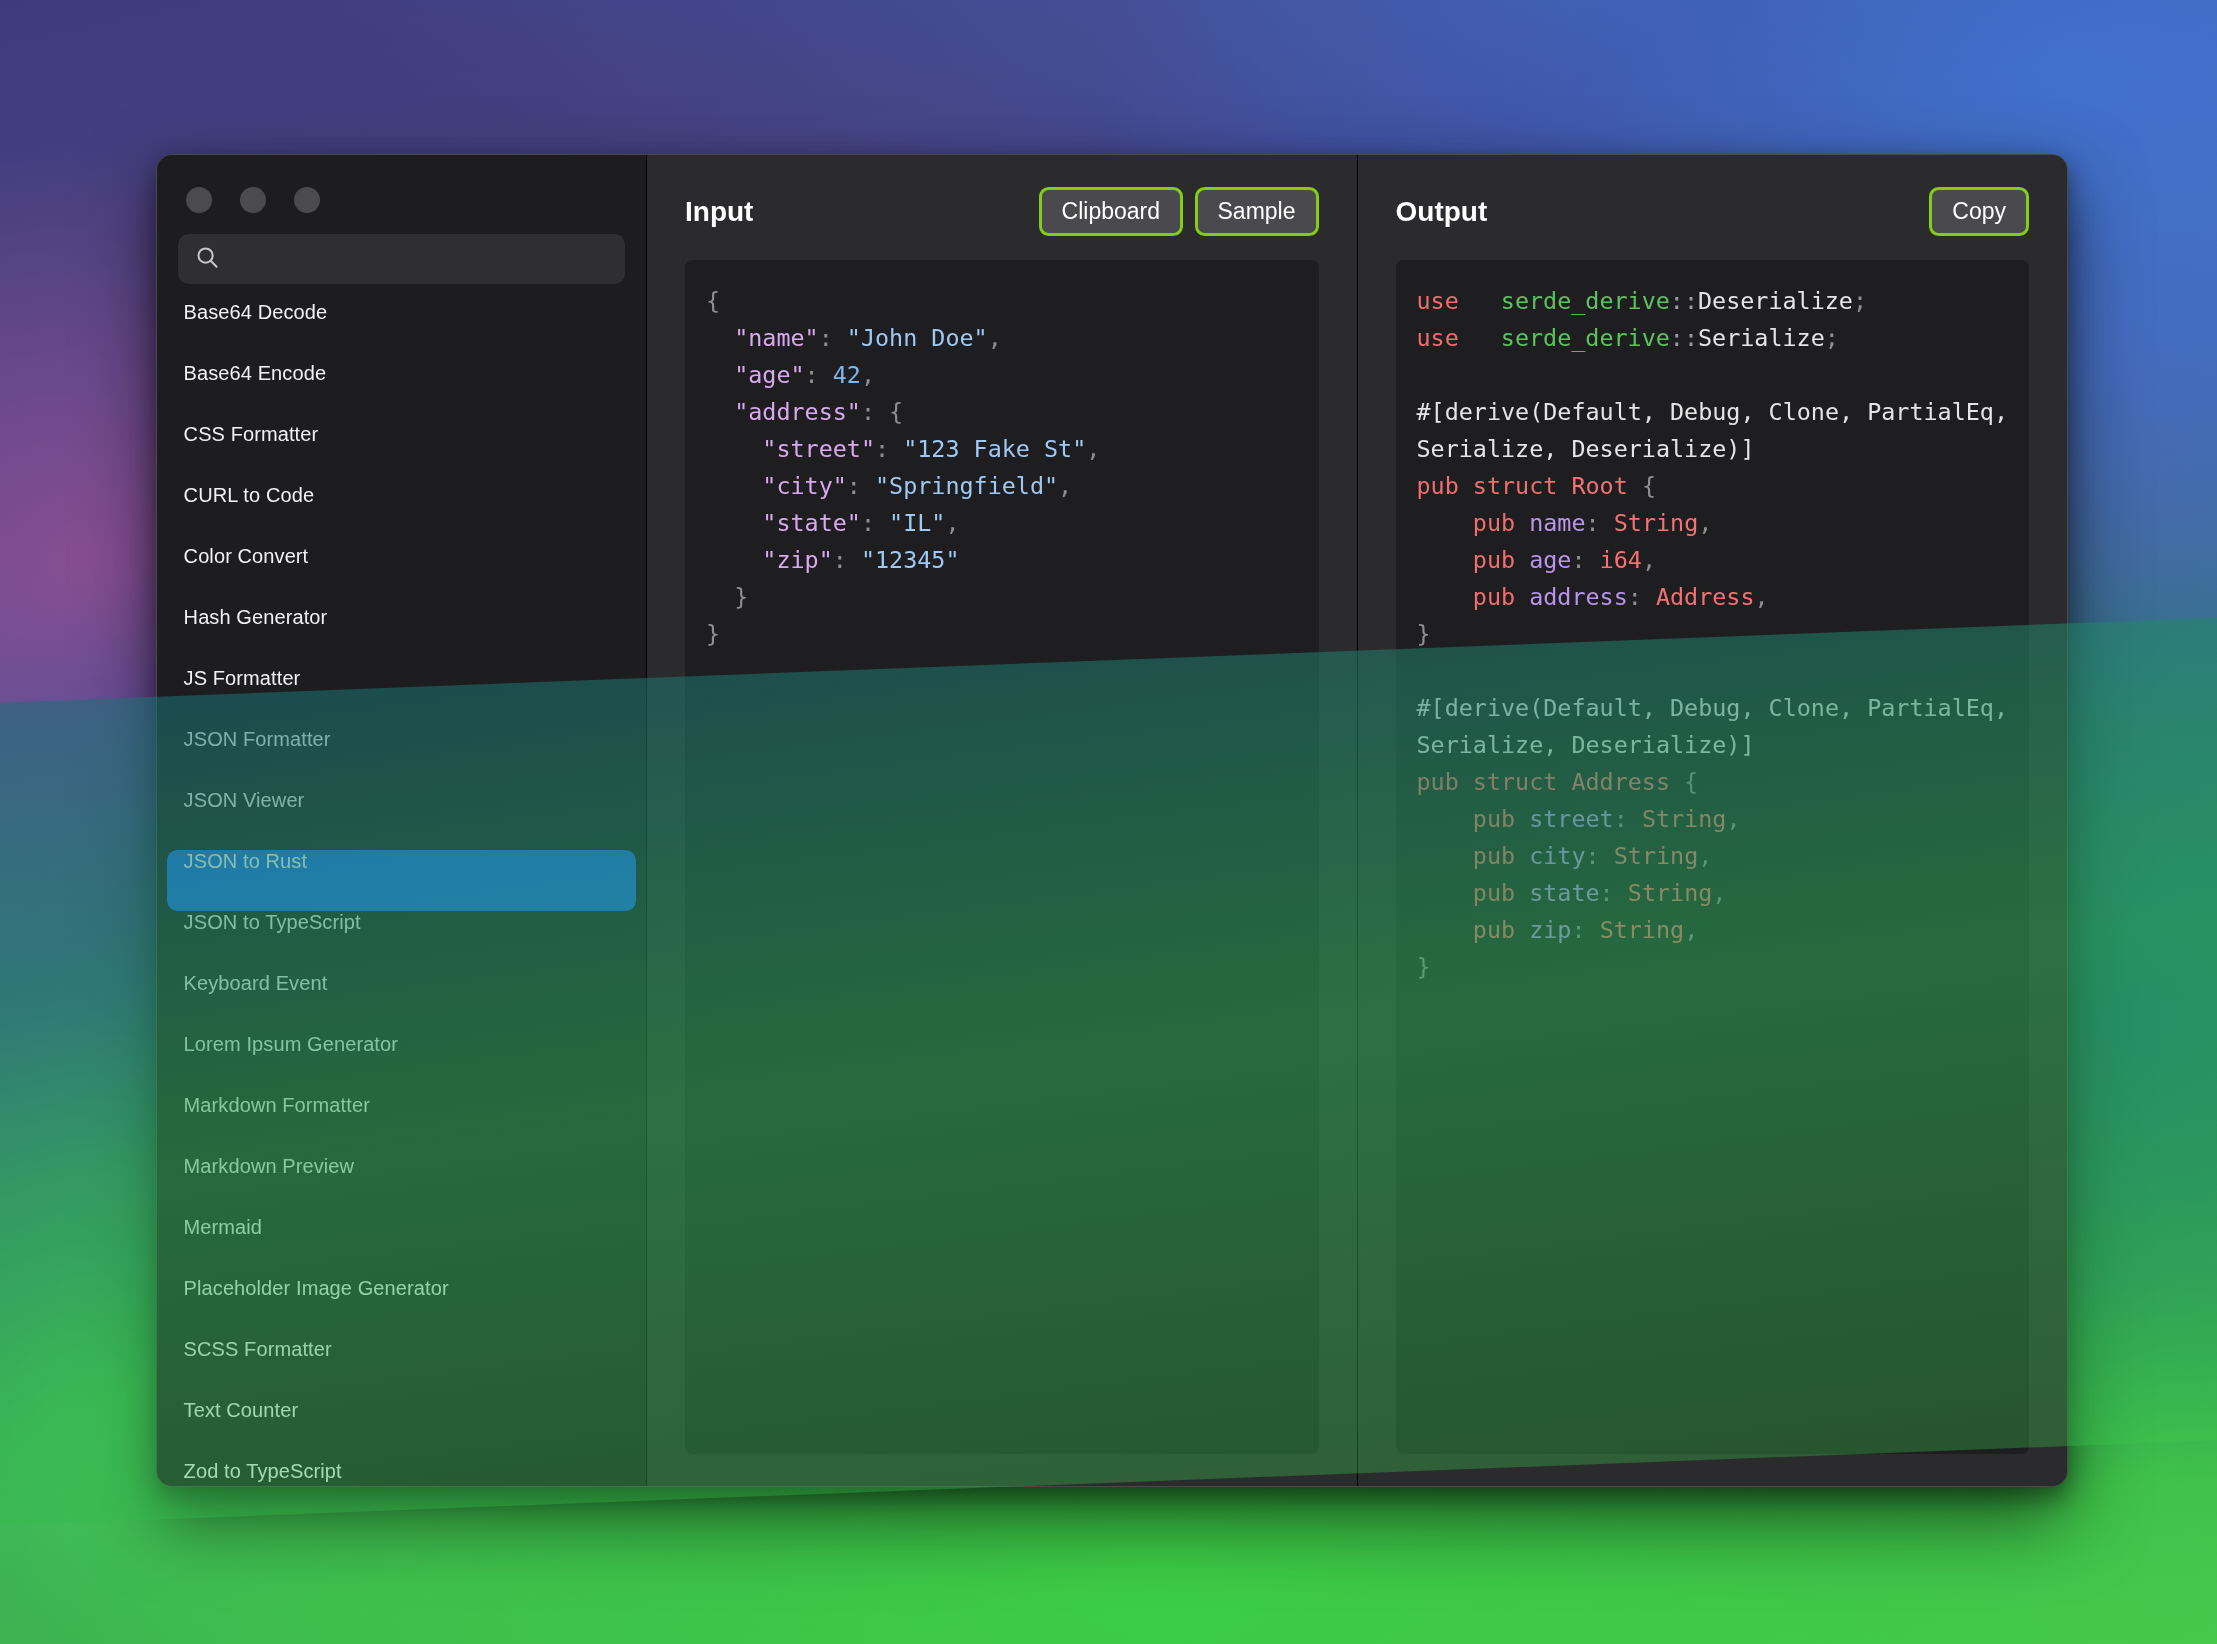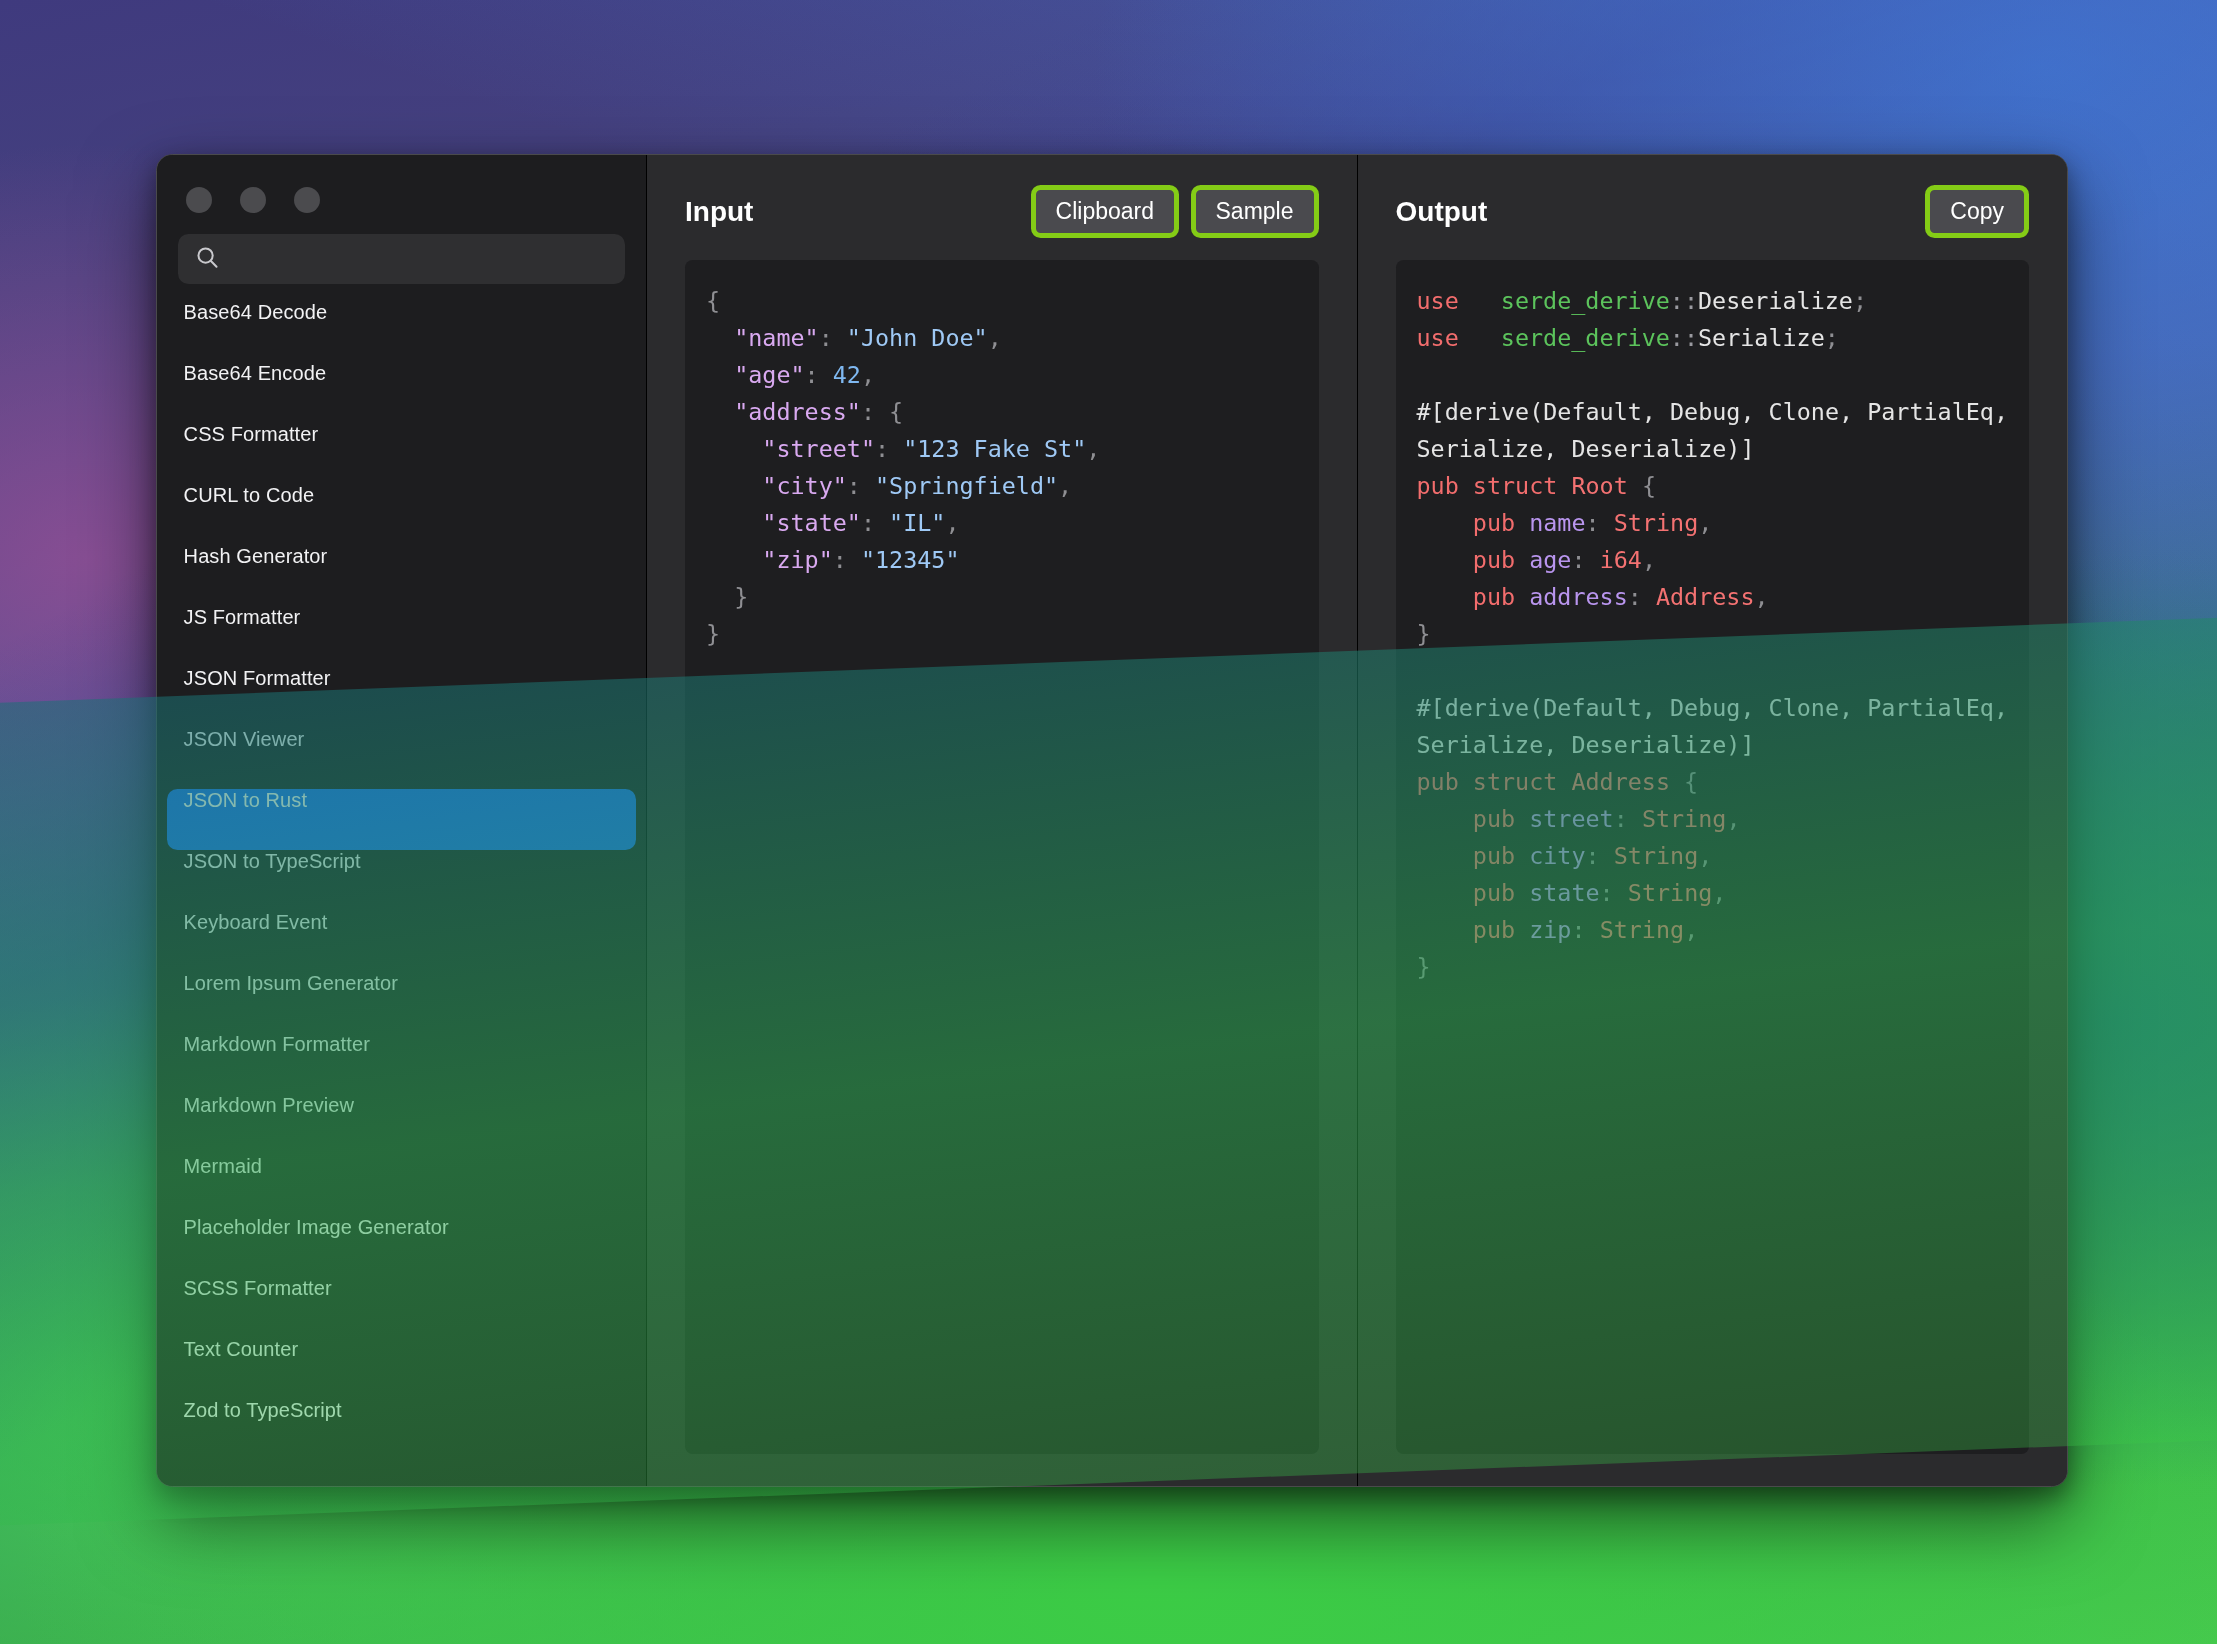--- a/index.html
+++ b/index.html
@@ -76,21 +76,21 @@
   }
   .panel + .panel{ border-left:1px solid #000; }
   .panel-head{
     height:59px; display:flex; align-items:center; justify-content:space-between;
     margin-bottom:19px;
   }
   .panel-title{ color:#fff; font-size:28px; font-weight:bold; }
   .btn-group{ display:flex; gap:11.5px; }
   .btn{
     background:#4a4a4e; color:#fff; font-size:23px;
-    border:5px solid #84cc16; border-radius:9.6px;
+    border:3px solid #84cc16; border-radius:9.6px;
     padding:8.6px 20px; font-family:"Liberation Sans", sans-serif;
     line-height:1.15; cursor:pointer;
   }
   .code-area{
     flex:1; background:#1e1e20; border-radius:7.6px;
     padding:23px 21px; overflow:hidden;
     font-family:"DejaVu Sans Mono", monospace;
     font-size:23.4px; line-height:37px;
     white-space:pre-wrap; word-break:break-word;
   }
@@ -140,20 +140,23 @@
           <div class="tool-item">
             <span>Base64 Encode</span>
           </div>
           <div class="tool-item">
             <span>CSS Formatter</span>
           </div>
           <div class="tool-item">
             <span>CURL to Code</span>
           </div>
           <div class="tool-item">
+            <span>Color Convert</span>
+          </div>
+          <div class="tool-item">
             <span>Hash Generator</span>
           </div>
           <div class="tool-item">
             <span>JS Formatter</span>
           </div>
           <div class="tool-item">
             <span>JSON Formatter</span>
           </div>
           <div class="tool-item">
             <span>JSON Viewer</span>

